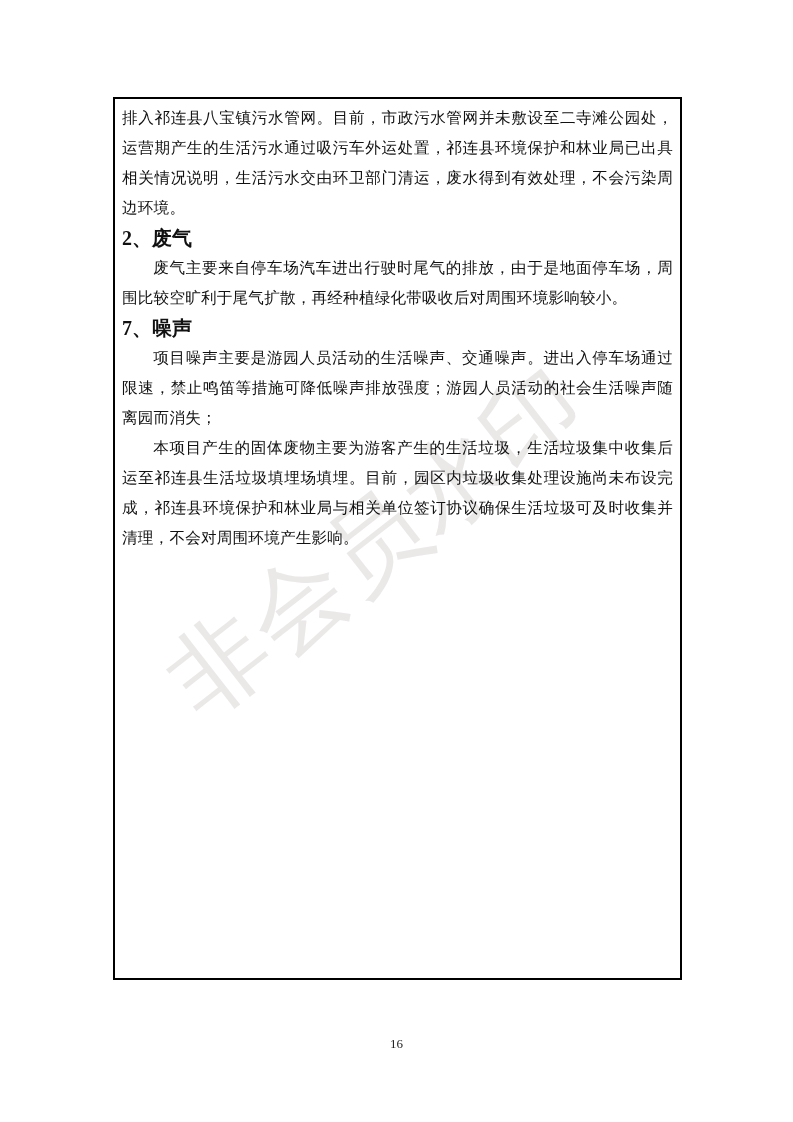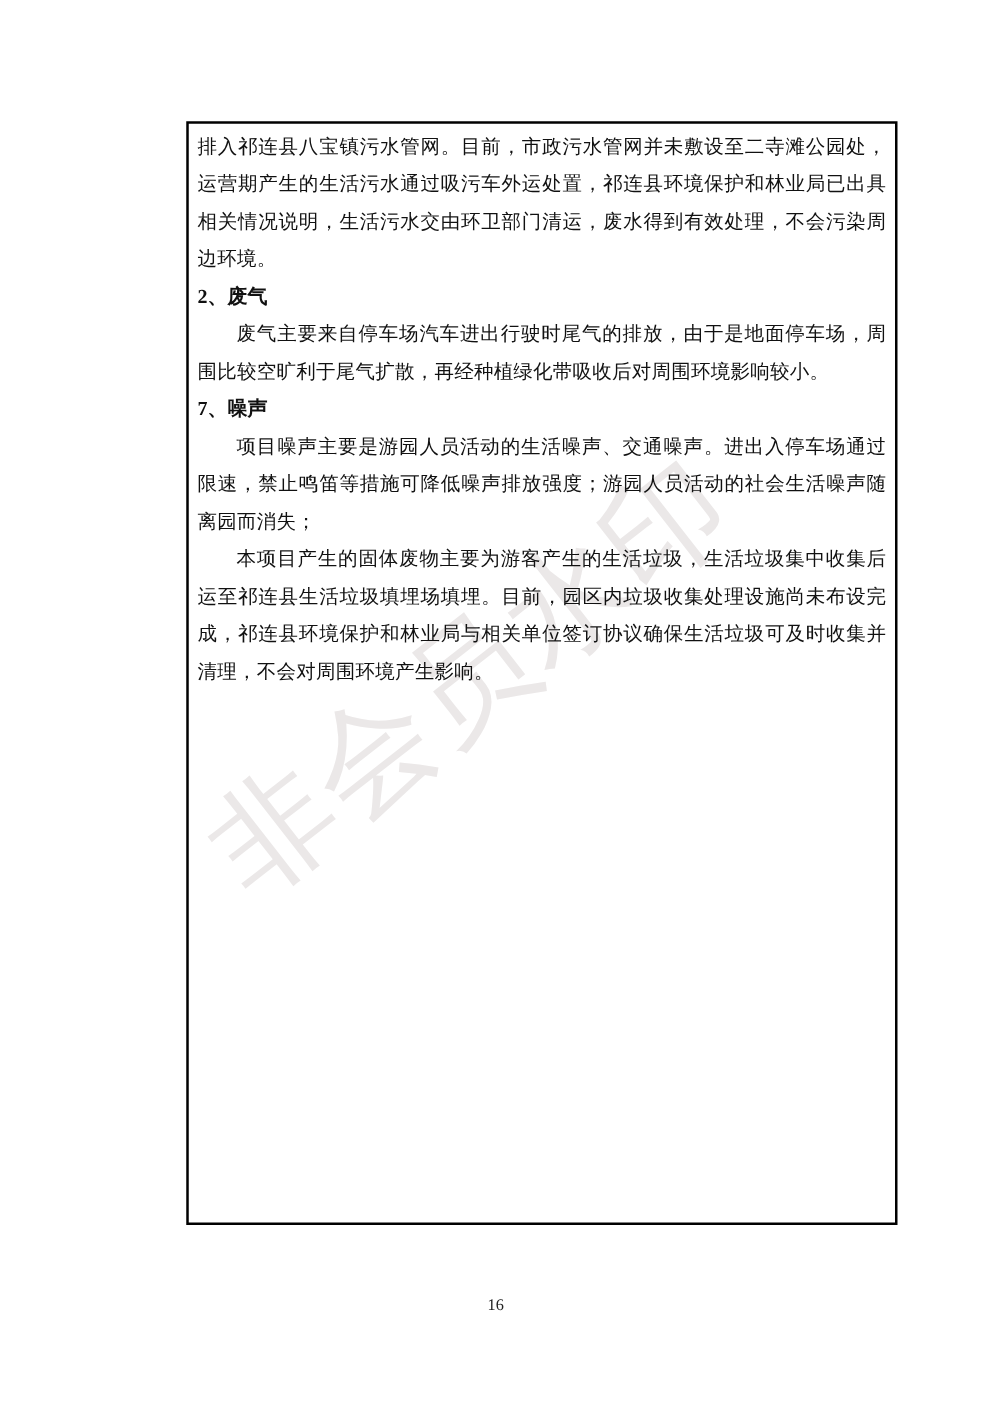--- a/index.html
+++ b/index.html
@@ -29,32 +29,31 @@
   .content-box {
     position: absolute;
     left: 113px;
     top: 97px;
     width: 569px;
     height: 883px;
     border: 2px solid #000000;
     padding: 4px 7px 0 7px;
     z-index: 1;
     background: transparent;
-    margin-left: 36px;
   }
   .para {
     font-size: 15.6px;
     line-height: 30px;
     text-align: justify;
     text-justify: inter-ideograph;
     letter-spacing: 0.2px;
   }
   .para.indent { text-indent: 2em; }
   .heading {
-    font-size: 16px;
+    font-size: 20px;
     line-height: 30px;
     font-weight: bold;
     text-align: left;
   }
   .page-number {
     position: absolute;
     left: 0;
     right: 0;
     top: 1036px;
     text-align: center;

